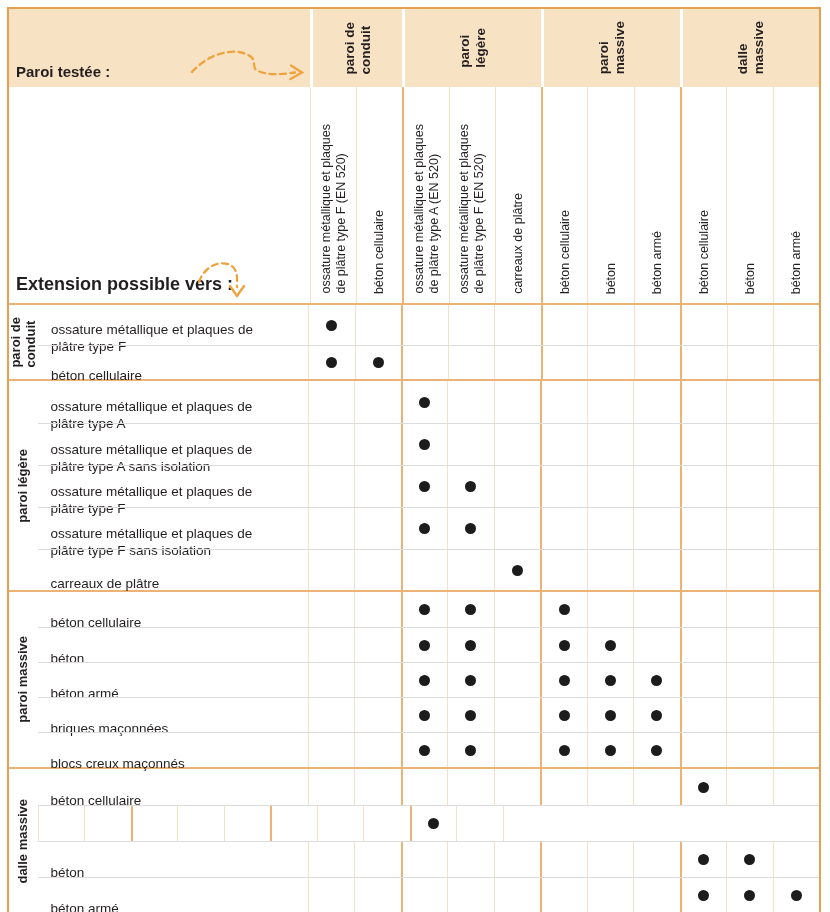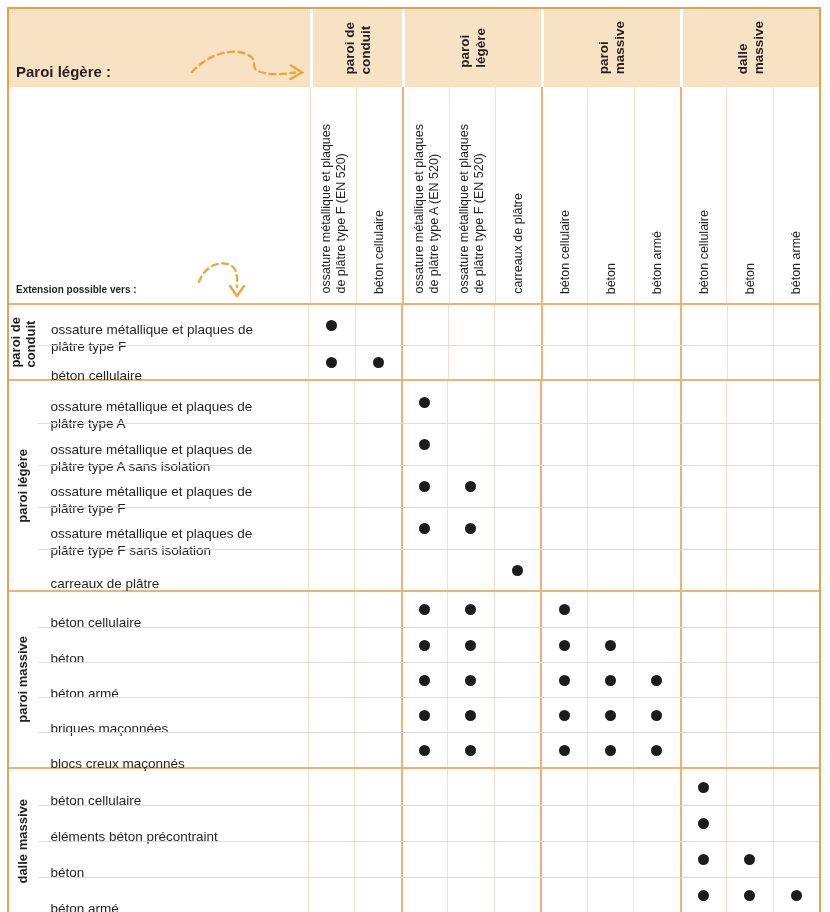--- a/index.html
+++ b/index.html
@@ -38,21 +38,21 @@
     line-height: 1.18;
   }
   .vbold { font-weight: bold; font-size: 13.5px; }
 
   
   .hdr-row { display: flex; height: 216px; }
   .hdr-corner {
     width: 302px; position: relative;
     display: flex; align-items: flex-end;
     padding: 0 0 8px 7px;
-    font-weight: bold; font-size: 10px;
+    font-weight: bold; font-size: 18px;
   }
   .hdr-cell {
     width: 46.5px;
     border-left: 1px solid #F6E1C6;
     display: flex; justify-content: center; align-items: flex-end;
     padding-bottom: 9px;
     font-size: 12.5px;
   }
   .hdr-cell.gstart { border-left: 2px solid #ECB377; }
 
@@ -90,21 +90,21 @@
   .arrow-head { fill: none; stroke: #EFA33D; stroke-width: 2.4; stroke-linecap: round; stroke-linejoin: miter; }
 </style>
 </head>
 <body>
 
 <div class="page">
   <div class="table">
 
     <div class="band">
       <div class="band-label">
-        <span>Paroi légère :</span>
+        <span>Paroi testée :</span>
         <svg class="arrow-right" width="122" height="42" viewBox="0 0 122 42">
           <path class="arrow-stroke" d="M4 30 C 22 10, 48 5, 62 14 C 69 18.5, 63 26, 70 29 C 81 33.5, 94 32.5, 107 30.5"></path>
           <path class="arrow-head" d="M103 23.5 L114 30.5 L102.5 37"></path>
         </svg>
       </div>
 
     <div class="band-group" style="width: 93px;">
           <span class="vtext vbold">paroi de
 conduit</span>
         </div>
@@ -444,21 +444,20 @@
               <div class="cell gstart"></div>
               <div class="cell"></div>
               <div class="cell"></div>
               <div class="cell gstart">
                 <span class="dot"></span>
               </div>
               <div class="cell"></div>
               <div class="cell"></div>
             </div>
             <div class="grow" style="height: 36px;">
-              <div class="row-label">éléments béton précontraint</div>
               <div class="cell"></div>
               <div class="cell"></div>
               <div class="cell gstart"></div>
               <div class="cell"></div>
               <div class="cell"></div>
               <div class="cell gstart"></div>
               <div class="cell"></div>
               <div class="cell"></div>
               <div class="cell gstart">
                 <span class="dot"></span>

